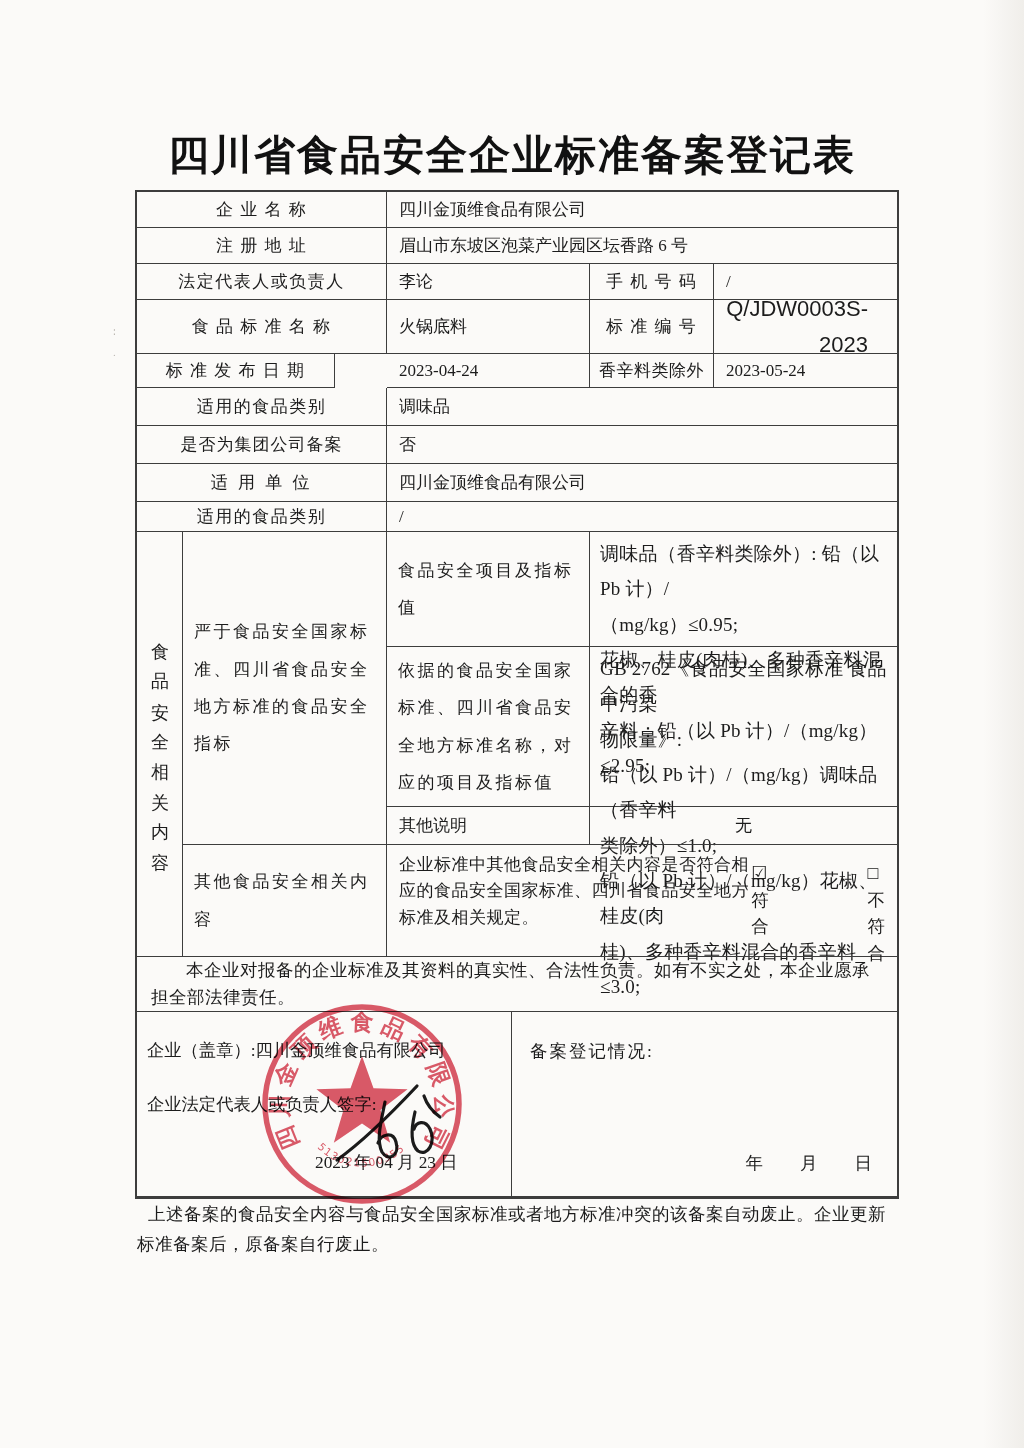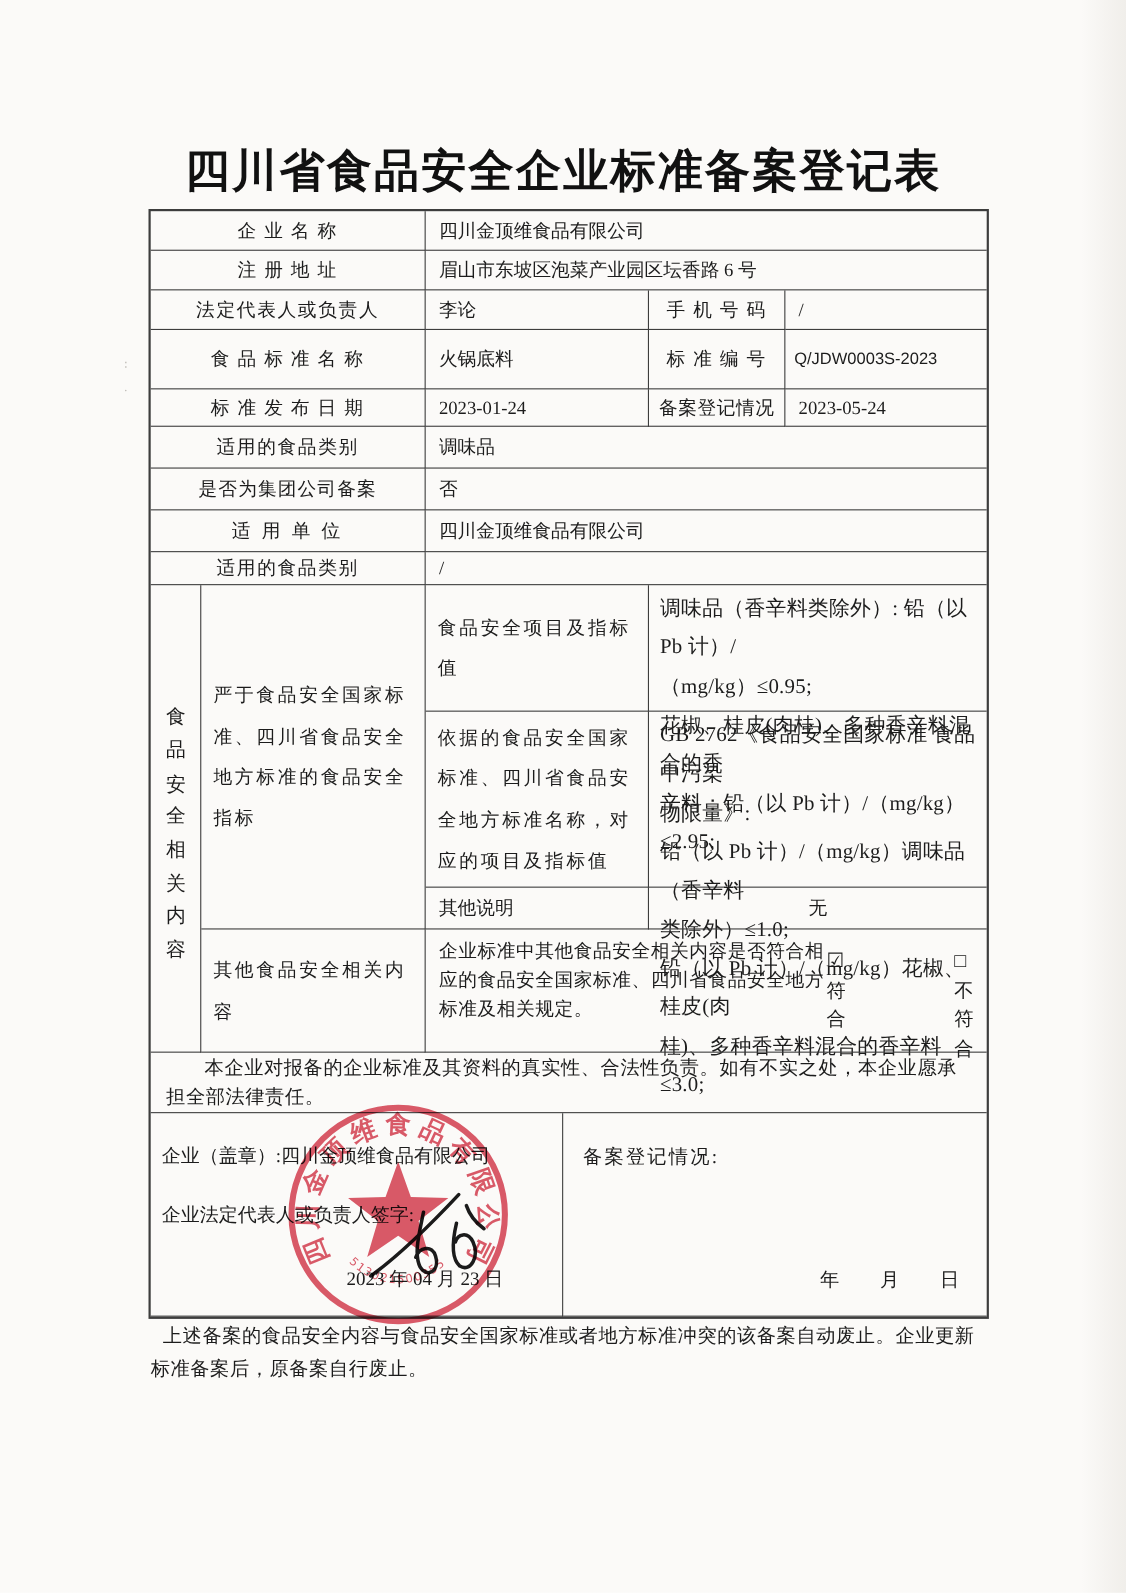--- a/index.html
+++ b/index.html
@@ -31,21 +31,21 @@
   .top-sm{align-items:flex-start;padding-top:5px;}
   .side-vert{
     writing-mode:vertical-rl;text-orientation:upright;
     justify-content:center;letter-spacing:30px;font-size:18px;padding-top:8px;
   }
   .tall-lab{line-height:2.2;letter-spacing:2.5px;padding:0 8px;}
   .tall-lab-left{justify-content:flex-start;text-align:left;padding-left:11px;}
   .spec-val{font-size:19px;line-height:1.86;padding-top:4px;padding-left:10px;letter-spacing:0.2px;}
   .std-no{
     font-family:"Liberation Sans","DejaVu Sans",sans-serif;
-    font-size:15px;line-height:1.6;width:146px;overflow-wrap:anywhere;display:inline-block;
+    font-size:22px;line-height:1.6;width:146px;overflow-wrap:anywhere;display:inline-block;text-align:right;
   }
   .other-content{flex-direction:row;align-items:flex-start;justify-content:flex-start;padding:7px 12px 0 12px;}
   .checkline{display:flex;gap:98px;margin-top:8px;font-size:17.5px;}
   .checkline .box{font-size:18px;margin-right:2px;}
   .decl{align-items:flex-end;padding:5px 14px 0 14px;}
   .decl p{margin:0;text-indent:2em;line-height:1.55;font-size:17.5px;letter-spacing:0.5px;}
   .sign-cell{display:block;}
   .abs{position:absolute;white-space:nowrap;}
   .ymd{display:flex;gap:37px;}
   .footer-note{
@@ -78,23 +78,23 @@
     <div class="cell lab" style="left:453px;top:72px;width:124px;height:36px">手 机 号 码</div>
     <div class="cell val no-br" style="left:577px;top:72px;width:183px;height:36px">/</div>
 
     <div class="cell lab" style="left:0;top:108px;width:250px;height:54px">食 品 标 准 名 称</div>
     <div class="cell val" style="left:250px;top:108px;width:203px;height:54px">火锅底料</div>
     <div class="cell lab" style="left:453px;top:108px;width:124px;height:54px">标 准 编 号</div>
     <div class="cell val no-br" style="left:577px;top:108px;width:183px;height:54px;padding-left:8px">
         <span class="std-no">Q/JDW0003S-2023</span>
       </div>
 
-    <div class="cell lab" style="left:0;top:162px;width:250px;height:34px">标 准 发 布 日 期</div>
-    <div class="cell val" style="left:250px;top:162px;width:203px;height:34px">2023-01-24</div>
-    <div class="cell lab" style="left:453px;top:162px;width:124px;height:34px;letter-spacing:0.5px">备案登记情况</div>
+    <div class="cell lab" style="left:0;top:162px;width:198px;height:34px">标 准 发 布 日 期</div>
+    <div class="cell val" style="left:250px;top:162px;width:203px;height:34px">2023-04-24</div>
+    <div class="cell lab" style="left:453px;top:162px;width:124px;height:34px;letter-spacing:0.5px">香辛料类除外</div>
     <div class="cell val no-br" style="left:577px;top:162px;width:183px;height:34px">2023-05-24</div>
 
     <div class="cell lab" style="left:0;top:196px;width:250px;height:38px">适用的食品类别</div>
     <div class="cell val no-br" style="left:250px;top:196px;width:510px;height:38px">调味品</div>
 
     <div class="cell lab" style="left:0;top:234px;width:250px;height:38px;letter-spacing:1px">是否为集团公司备案</div>
     <div class="cell val no-br" style="left:250px;top:234px;width:510px;height:38px">否</div>
 
     <div class="cell lab" style="left:0;top:272px;width:250px;height:38px;letter-spacing:3px">适 用 单 位</div>
     <div class="cell val no-br" style="left:250px;top:272px;width:510px;height:38px">四川金顶维食品有限公司</div>

